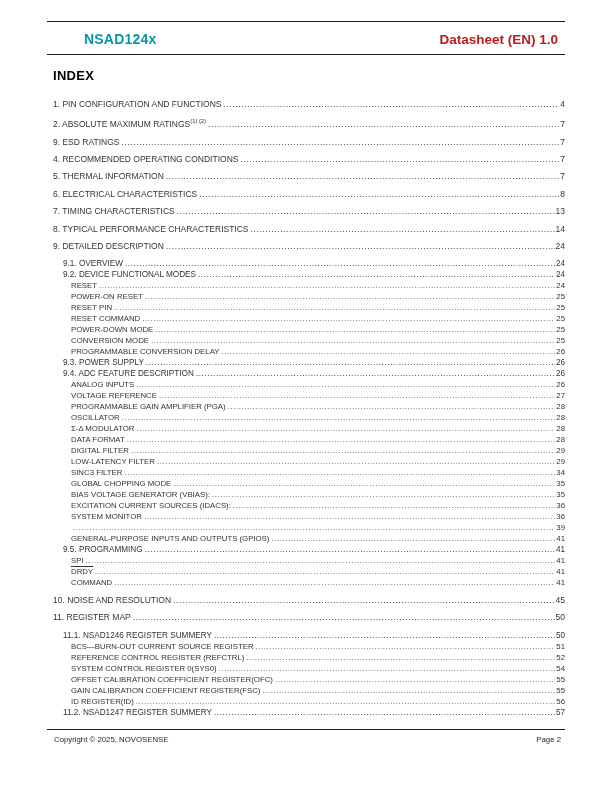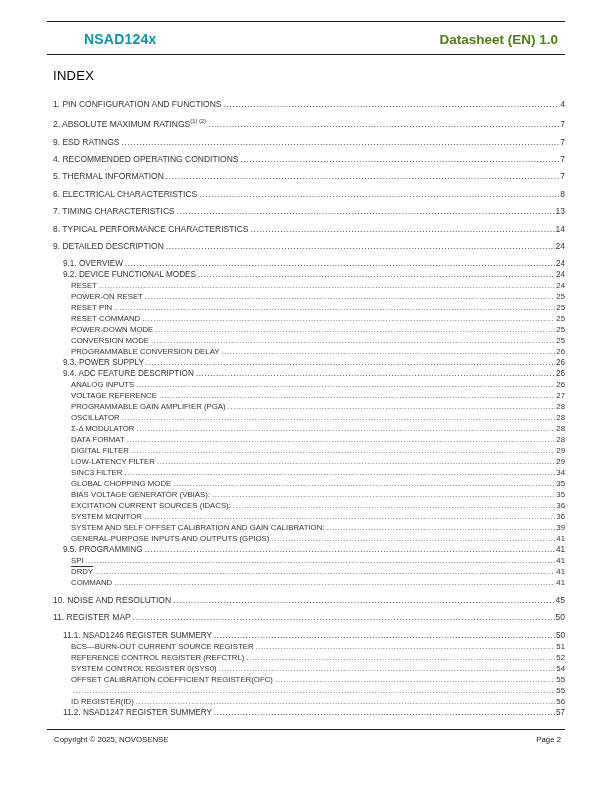--- a/index.html
+++ b/index.html
@@ -38,21 +38,21 @@
     font-weight: bold;
     font-size: 14px;
     letter-spacing: 0.2px;
   }
   .docver {
     font-weight: bold;
     font-size: 13.5px;
   }
   .index-title {
     font-size: 13px;
-    font-weight: normal;
+    font-weight: bold;
     color: #000000;
     margin: 13px 0 0 6px;
     letter-spacing: 0.3px;
   }
   .toc {
     margin-top: 16px;
     color: #333333;
   }
   .toc-row {
     display: flex;
@@ -94,21 +94,21 @@
 </style>
 </head>
 <body>
 
 <div class="page">
 
   <div class="rule rule-top"></div>
 
   <div class="header-row">
     <span class="product" style="color: rgb(7, 149, 168); margin-left: 30px;">NSAD124x</span>
-    <span class="docver" style="color: #4d7c0f;">Datasheet (EN) 1.0</span>
+    <span class="docver" style="color: #b91c1c;">Datasheet (EN) 1.0</span>
   </div>
 
   <div class="rule"></div>
 
   <h1 class="index-title">INDEX</h1>
 
   <nav class="toc" id="toc">
   <div class="toc-row l1 first">
     <span class="toc-label"><span class="lbl">1. PIN CONFIGURATION AND FUNCTIONS</span></span>
     <span class="dots">................................................................................................................................................................................................................................................................................................................................................................................................................</span>
@@ -301,21 +301,20 @@
     <span class="pg">36</span>
   </div>
 
   <div class="toc-row l3">
     <span class="toc-label"><span class="lbl">SYSTEM MONITOR</span></span>
     <span class="dots">................................................................................................................................................................................................................................................................................................................................................................................................................</span>
     <span class="pg">36</span>
   </div>
 
   <div class="toc-row l3">
-    <span class="toc-label"><span class="lbl">SYSTEM AND SELF OFFSET CALIBRATION AND GAIN CALIBRATION:</span></span>
     <span class="dots">................................................................................................................................................................................................................................................................................................................................................................................................................</span>
     <span class="pg">39</span>
   </div>
 
   <div class="toc-row l3">
     <span class="toc-label"><span class="lbl">GENERAL-PURPOSE INPUTS AND OUTPUTS (GPIOS)</span></span>
     <span class="dots">................................................................................................................................................................................................................................................................................................................................................................................................................</span>
     <span class="pg">41</span>
   </div>
 
@@ -379,20 +378,21 @@
     <span class="pg">54</span>
   </div>
 
   <div class="toc-row l3">
     <span class="toc-label"><span class="lbl">OFFSET CALIBRATION COEFFICIENT REGISTER(OFC)</span></span>
     <span class="dots">................................................................................................................................................................................................................................................................................................................................................................................................................</span>
     <span class="pg">55</span>
   </div>
 
   <div class="toc-row l3">
+    <span class="toc-label"><span class="lbl">GAIN CALIBRATION COEFFICIENT REGISTER(FSC)</span></span>
     <span class="dots">................................................................................................................................................................................................................................................................................................................................................................................................................</span>
     <span class="pg">55</span>
   </div>
 
   <div class="toc-row l3">
     <span class="toc-label"><span class="lbl">ID REGISTER(ID)</span></span>
     <span class="dots">................................................................................................................................................................................................................................................................................................................................................................................................................</span>
     <span class="pg">56</span>
   </div>
 

